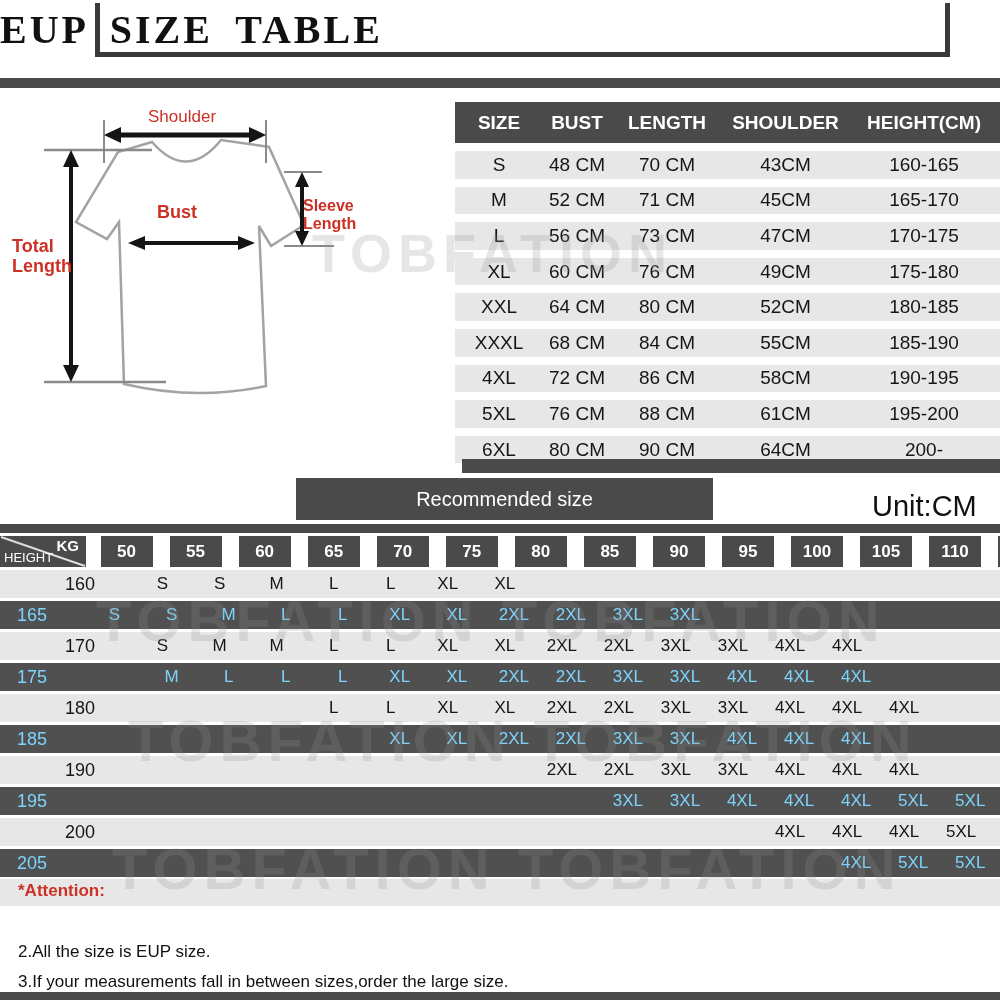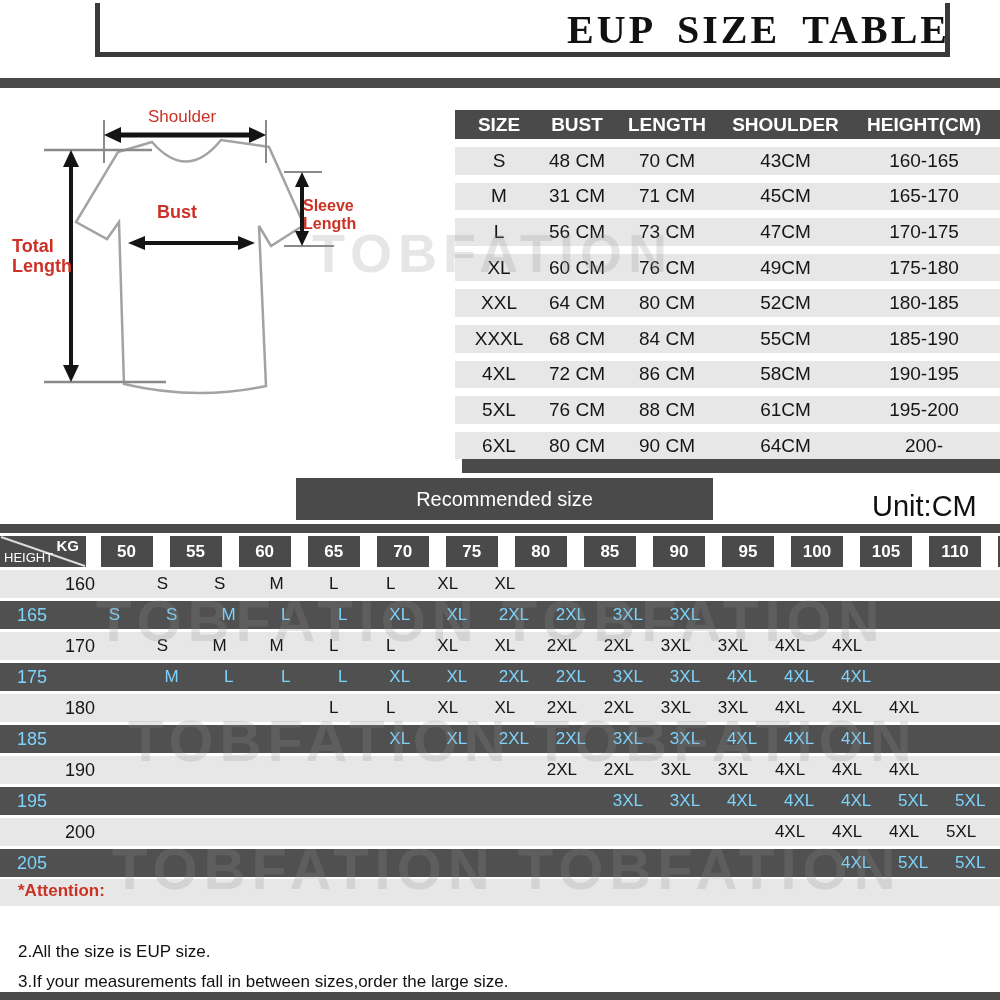--- a/index.html
+++ b/index.html
@@ -1,37 +1,37 @@
 <!DOCTYPE html>
 <html style="--dark: #4a4a4a; --rowlight: #e7e7e7; --rowdark: #505050; --red: #cc3126; --wm: #909090;"><head>
 <meta charset="utf-8">
 <style>
   html,body{margin:0;padding:0;background:#fff;}
   #page{position:relative;width:1000px;height:1000px;background:#fff;overflow:hidden;
         font-family:"Liberation Sans",sans-serif;color:#1c1c1c;}
   .abs{position:absolute;}
 
   
-  .title{top:6px;left:0;width:950px;text-align:right;
+  .title{top:6px;left:0;width:950px;text-align:left;
          font-family:"Liberation Serif",serif;font-weight:600;font-size:40px;
          letter-spacing:3px;word-spacing:10px;color:#111;}
   .bracket-v{width:5px;height:53px;top:3px;background:#3a3a3a;}
   .bracket-h{left:95px;top:52px;width:855px;height:5px;background:#3a3a3a;}
   .bar{background:var(--dark);}
 
   
   .dlabel{color:var(--red);line-height:1.13;}
   .lab-shoulder{left:148px;top:107px;font-size:17px;font-weight:400;}
   .lab-bust{left:157px;top:202px;font-size:18px;font-weight:700;}
   .lab-total{left:12px;top:236px;font-size:18px;font-weight:700;}
   .lab-sleeve{left:303px;top:197px;font-size:16px;font-weight:700;}
 
   
   #size-table{left:455px;top:102px;width:545px;}
-  .st-head{display:flex;height:29px;background:var(--dark);align-items:center;margin-top:8px;}
+  .st-head{display:flex;height:41px;background:var(--dark);align-items:center;}
   .st-head span{color:#fff;font-weight:700;font-size:19px;text-align:center;}
   .st-row{display:flex;height:27.5px;background:var(--rowlight);align-items:center;margin-top:8.1px;}
   .st-row span{font-size:19px;text-align:center;color:#161616;}
   .stc0{width:88px;} .stc1{width:68px;} .stc2{width:112px;} .stc3{width:125px;} .stc4{width:152px;}
   .st-bottom{left:462px;top:459px;width:538px;height:14px;}
 
   
   .rec-bar{left:296px;top:478px;width:417px;height:42px;background:var(--dark);
            color:#fff;font-size:20px;display:flex;align-items:center;justify-content:center;}
   .unit{left:872px;top:490px;font-size:29px;color:#111;}
@@ -123,21 +123,21 @@
       </div>
       <div class="st-row">
         <span class="stc0">S</span>
         <span class="stc1">48 CM</span>
         <span class="stc2">70 CM</span>
         <span class="stc3">43CM</span>
         <span class="stc4">160-165</span>
       </div>
       <div class="st-row">
         <span class="stc0">M</span>
-        <span class="stc1">31 CM</span>
+        <span class="stc1">52 CM</span>
         <span class="stc2">71 CM</span>
         <span class="stc3">45CM</span>
         <span class="stc4">165-170</span>
       </div>
       <div class="st-row">
         <span class="stc0">L</span>
         <span class="stc1">56 CM</span>
         <span class="stc2">73 CM</span>
         <span class="stc3">47CM</span>
         <span class="stc4">170-175</span>

